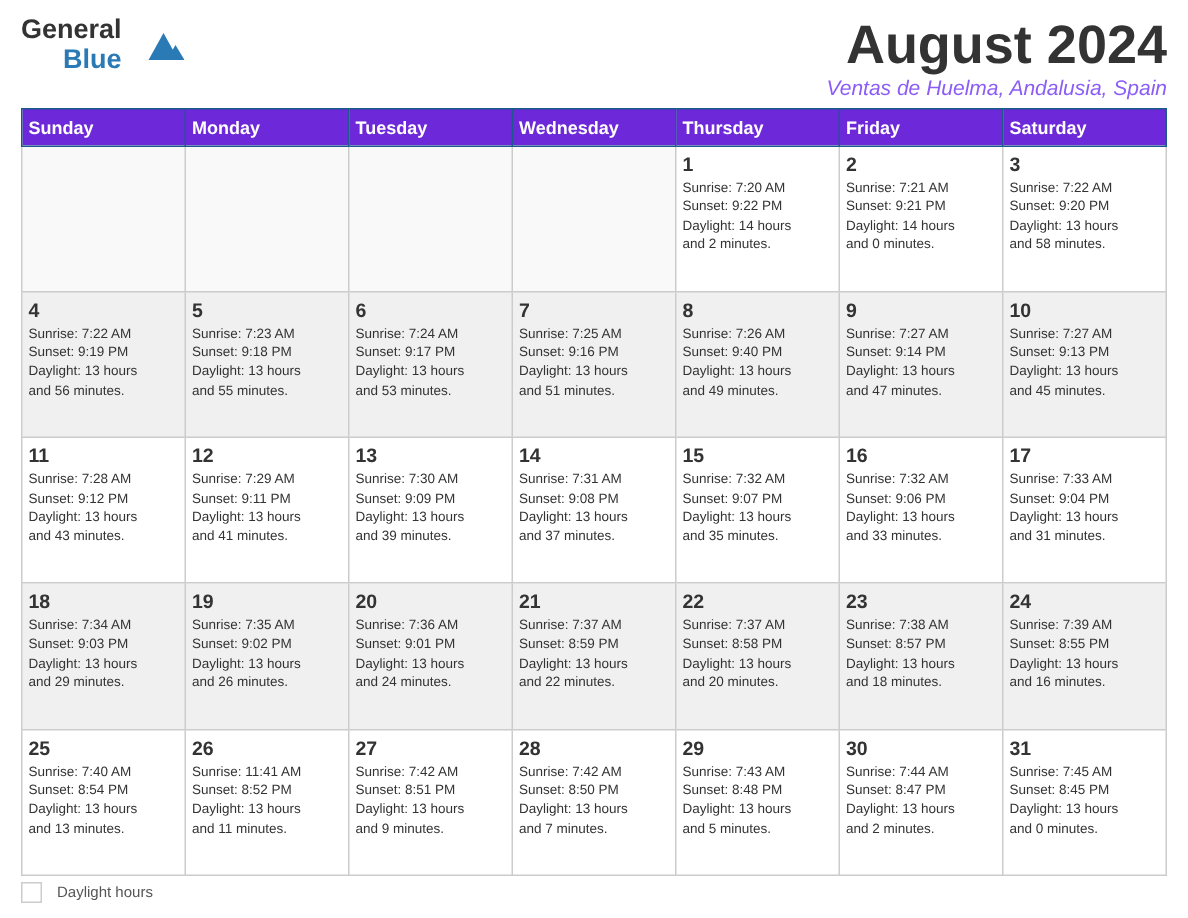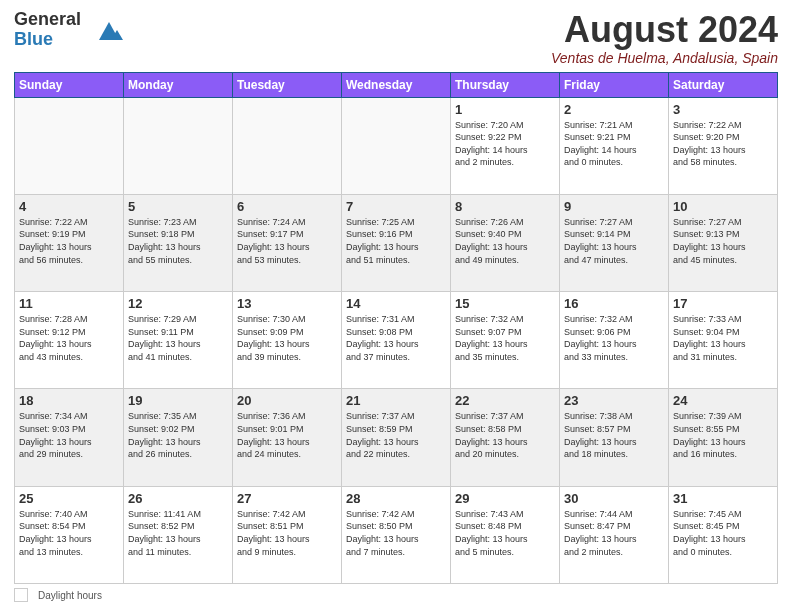--- a/index.html
+++ b/index.html
@@ -20,20 +20,21 @@
     .header {
       display: flex;
       align-items: flex-start;
       justify-content: space-between;
       margin-bottom: 6px;
     }
     .logo {
       display: flex;
       align-items: center;
       gap: 12px;
+      text-align: right;
     }
     .logo-text {
       display: flex;
       flex-direction: column;
       line-height: 1.1;
     }
     .logo-general {
       font-size: 18px;
       font-weight: bold;
       color: #333;
@@ -52,32 +53,32 @@
       text-align: right;
     }
     .main-title {
       font-size: 36px;
       font-weight: bold;
       color: #333;
       line-height: 1.1;
     }
     .subtitle {
       font-size: 14px;
-      color: #7f1d1d;
+      color: #8b5cf6;
       font-style: italic;
     }
     .calendar {
       flex: 1;
       border: 1px solid #ccc;
       border-collapse: collapse;
       width: 100%;
       table-layout: fixed;
     }
     .calendar th {
-      background-color: #8b5cf6;
+      background-color: #6d28d9;
       color: #fff;
       font-size: 12px;
       font-weight: bold;
       padding: 5px 4px;
       text-align: left;
       border: 1px solid #1a5a8a;
     }
     .calendar td {
       border: 1px solid #ccc;
       vertical-align: top;

